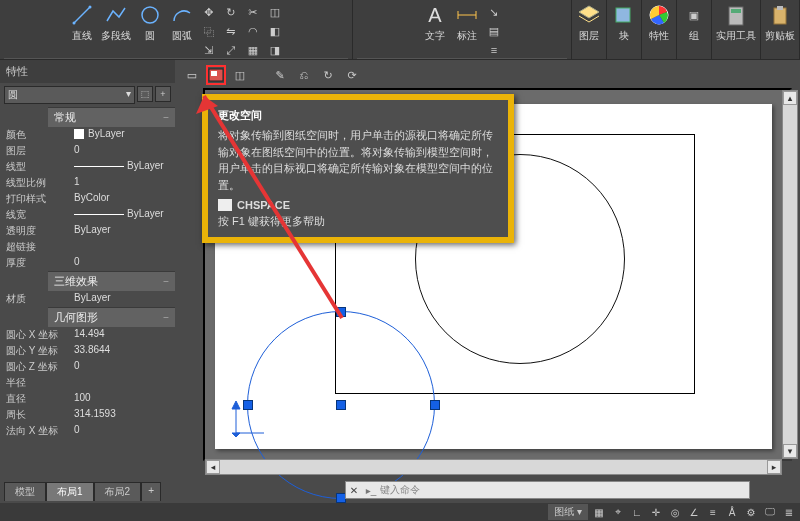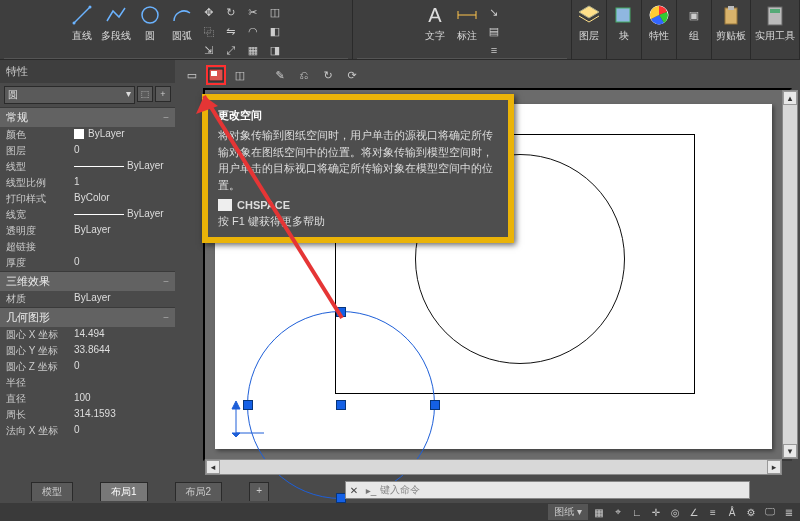--- a/index.html
+++ b/index.html
@@ -20,21 +20,21 @@
 
 .main { position: absolute; top: 60px; left: 0; right: 0; bottom: 18px; display: flex; }
 .propspanel { width: 175px; background: #4a4a4a; display: flex; flex-direction: column; }
 .work { flex: 1; position: relative; background: #4a4a4a; }
 
 
 .ph { background: #3e3e3e; padding: 4px 6px; font-size: 11px; display: flex; justify-content: space-between; align-items: center; }
 .pselwrap { padding: 3px 4px; display: flex; gap: 2px; }
 .psel { flex: 1; background: #5a5a5a; border: 1px solid #2a2a2a; color: #ddd; font-size: 10px; padding: 1px 3px; }
 .pselbtn { width: 16px; height: 16px; background: #5a5a5a; border: 1px solid #2a2a2a; display: flex; align-items: center; justify-content: center; font-size: 9px; cursor: pointer; }
-.psect { background: #626262; padding: 2px 6px; font-size: 11px; color: #eee; display: flex; justify-content: space-between; align-items: center; border-top: 1px solid #3a3a3a; }
+.psect { background: #626262; padding: 2px 6px; font-size: 11px; color: #eee; display: flex; justify-content: space-between; align-items: center; border-top: 1px solid #3a3a3a; margin-left: 48px; }
 .psect .coll { font-size: 10px; cursor: pointer; color: #aaa; }
 .prow { display: flex; font-size: 10px; }
 .prow .pn { width: 70px; padding: 1px 6px; color: #ccc; }
 .prow .pv { flex: 1; padding: 1px 4px; color: #ddd; background: #4a4a4a; }
 .bylayer-box { width: 10px; height: 10px; background: #fff; display: inline-block; margin-right: 4px; vertical-align: middle; }
 .lineprev { display: inline-block; width: 50px; border-top: 1px solid #fff; vertical-align: middle; margin-right: 3px; }
 
 
 .toolrow { position: absolute; top: 6px; left: 8px; display: flex; gap: 6px; }
 .tico { width: 18px; height: 18px; display: flex; align-items: center; justify-content: center; cursor: pointer; background: #4a4a4a; }
@@ -43,21 +43,21 @@
 .paper { position: absolute; top: 14px; left: 10px; right: 18px; bottom: 10px; background: #fff; box-shadow: 2px 2px 4px rgba(0,0,0,0.4); }
 .viewport { position: absolute; top: 30px; left: 120px; width: 360px; height: 260px; border: 1px solid #000; }
 .bigcircle { position: absolute; top: 50px; left: 200px; width: 210px; height: 210px; border: 1px solid #111; border-radius: 50%; }
 .selcircle { position: absolute; top: 207px; left: 32px; width: 188px; height: 188px; border: 1.5px solid #1e5fd8; border-radius: 50%; }
 .grip { position: absolute; width: 8px; height: 8px; background: #1460e6; outline: 1px solid #07357a; }
 .ucs { position: absolute; bottom: 10px; left: 15px; width: 40px; height: 40px; }
 .scrollv { position: absolute; right: 2px; top: 30px; bottom: 44px; width: 16px; background: #d8d8d8; border: 1px solid #888; }
 .scrollh { position: absolute; left: 30px; right: 18px; bottom: 28px; height: 16px; background: #d8d8d8; border: 1px solid #888; }
 .sbtn { background: #e8e8e8; border: 1px solid #999; display: flex; align-items: center; justify-content: center; font-size: 9px; color: #333; }
 .tabs { position: absolute; bottom: 22px; left: 2px; display: flex; gap: 0; font-size: 10px; }
-.tab { padding: 2px 10px; background: #5a5a5a; border: 1px solid #2a2a2a; border-bottom: none; cursor: pointer; color: #ccc; margin-left: 27px; }
+.tab { padding: 2px 10px; background: #5a5a5a; border: 1px solid #2a2a2a; border-bottom: none; cursor: pointer; color: #ccc; }
 .tab.active { background: #787878; color: #fff; }
 .cmdbar { position: absolute; bottom: 4px; left: 170px; right: 50px; height: 18px; background: #e8e8e8; border: 1px solid #888; display: flex; align-items: center; font-size: 10px; color: #777; }
 .cmdclose { width: 16px; text-align: center; color: #444; cursor: pointer; }
 .cmdic { width: 18px; display: flex; justify-content: center; }
 .statusbar { position: absolute; bottom: 0; left: 0; right: 0; height: 18px; background: #3a3a3a; display: flex; align-items: center; gap: 3px; padding: 0 3px; font-size: 10px; color: #ccc; }
 .statusbar .sp { flex: 1; }
 .sic { width: 16px; height: 14px; display: flex; align-items: center; justify-content: center; cursor: pointer; }
 
 
 .tooltip { position: absolute; top: 94px; left: 202px; width: 312px; background: #4e4e4e; border: 6px solid #eab308; box-shadow: 2px 2px 6px rgba(0,0,0,0.6); padding: 8px 10px; font-size: 11px; color: #ddd; z-index: 30; }
@@ -209,39 +209,39 @@
         <span class="lbl">组</span>
       </div>
     </div>
   </div>
 
   <div class="rgroup">
     <div class="rgrow">
       <div class="rbig">
         <span class="ico">
             <svg width="24" height="24">
+              <rect x="5" y="4" width="14" height="18" fill="#bbb" stroke="#666"></rect>
+              <rect x="7" y="6" width="10" height="4" fill="#5a7"></rect>
+            </svg>
+          </span>
+        <span class="lbl">实用工具</span>
+      </div>
+    </div>
+  </div>
+
+  <div class="rgroup">
+    <div class="rgrow">
+      <div class="rbig">
+        <span class="ico">
+            <svg width="24" height="24">
               <rect x="6" y="5" width="12" height="16" fill="#d9b36b" stroke="#95743b"></rect>
               <rect x="9" y="3" width="6" height="4" fill="#bbb"></rect>
             </svg>
           </span>
         <span class="lbl">剪贴板</span>
-      </div>
-    </div>
-  </div>
-
-  <div class="rgroup">
-    <div class="rgrow">
-      <div class="rbig">
-        <span class="ico">
-            <svg width="24" height="24">
-              <rect x="5" y="4" width="14" height="18" fill="#bbb" stroke="#666"></rect>
-              <rect x="7" y="6" width="10" height="4" fill="#5a7"></rect>
-            </svg>
-          </span>
-        <span class="lbl">实用工具</span>
       </div>
     </div>
   </div>
 </div>
 
 <div class="main">
 
   <div class="propspanel">
     <div class="ph">
       <span>特性</span>

